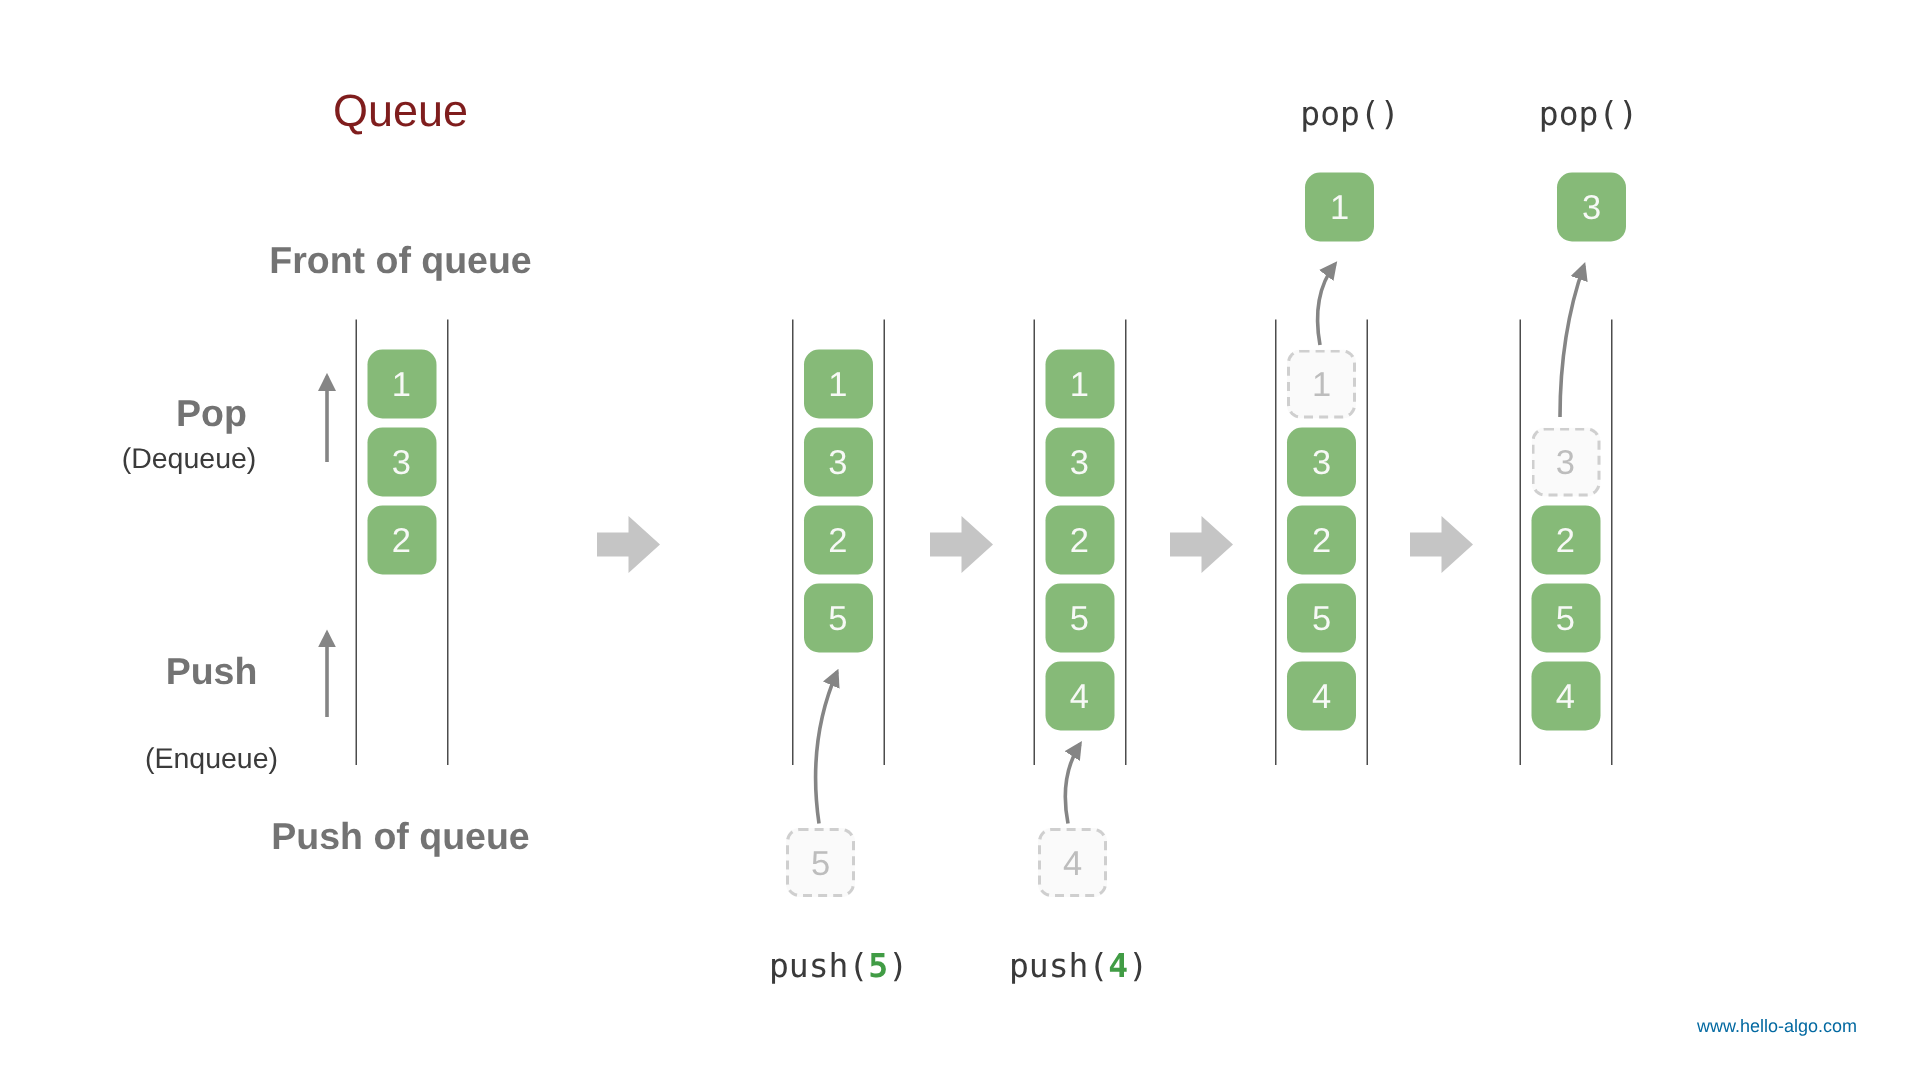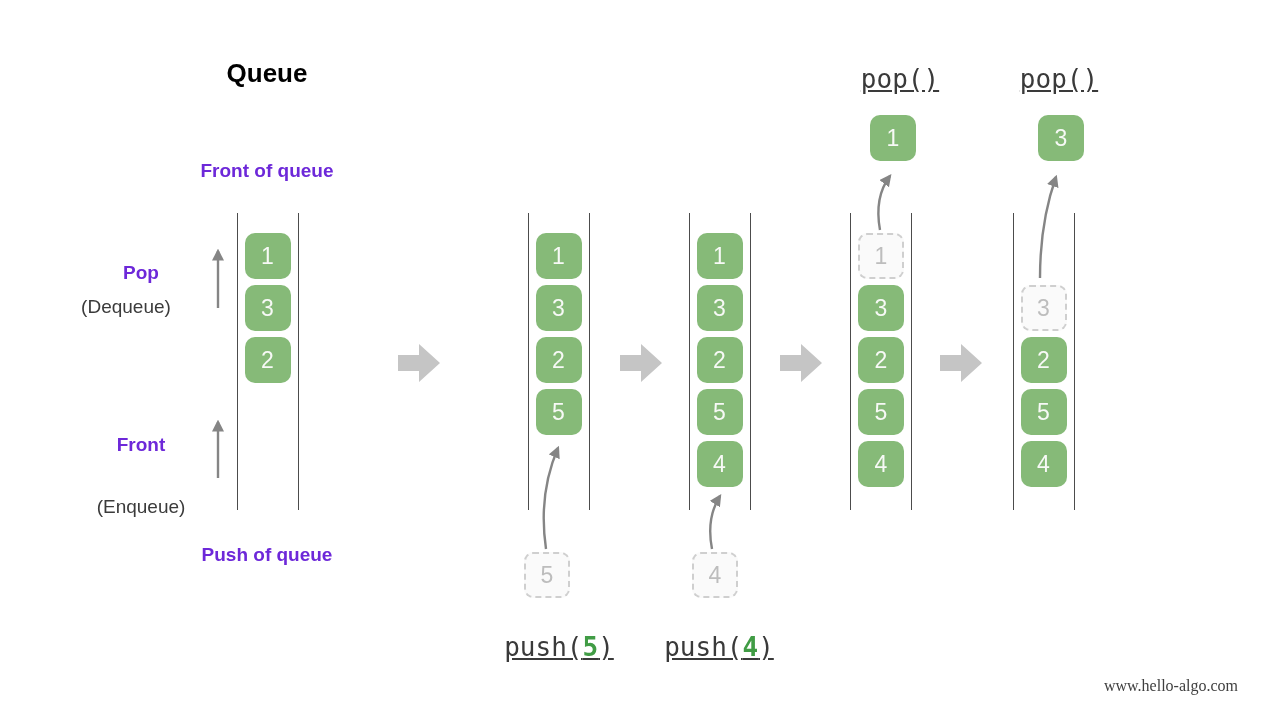--- a/index.html
+++ b/index.html
@@ -3,60 +3,60 @@
 <meta charset="utf-8">
 <style>
   * { margin:0; padding:0; box-sizing:border-box; }
   html,body { background:#ffffff; }
   body { font-family:"Liberation Sans", sans-serif; }
   #canvas { position:relative; width:1280px; height:720px; background:#ffffff; overflow:hidden; }
 
   .abs { position:absolute; white-space:nowrap; }
   .center-x { transform:translateX(-50%); }
 
-  .title { font-size:26px; font-weight:700; color:#000000; }
-  .side-label-bold { font-size:19px; font-weight:700; color:#6d28d9; }
+  .title { font-size:30px; font-weight:400; color:#7f1d1d; }
+  .side-label-bold { font-size:25px; font-weight:700; color:#737373; }
   .side-label { font-size:19px; font-weight:400; color:#3b3b3b; }
 
-  .code { font-family:"DejaVu Sans Mono", monospace; font-size:26px; color:#3a3a3a;text-decoration:underline; }
+  .code { font-family:"DejaVu Sans Mono", monospace; font-size:22px; color:#3a3a3a; }
   .code .arg { color:#419c45; font-weight:700; }
 
   .queue-column {
     position:absolute;
     border-left:1.5px solid #4c4c4c;
     border-right:1.5px solid #4c4c4c;
   }
 
   .cell {
     position:absolute; width:46px; height:46px; border-radius:10px;
     display:flex; align-items:center; justify-content:center;
     font-size:23px; line-height:1;
   }
   .cell.solid { background:#86ba78; color:#f7f9f6; }
   .cell.dashed {
     background:#fafafa; border:2px dashed #cfcfcf; color:#bdbdbd; border-radius:9px;
   }
 
-  .watermark { font-family:Liberation Serif, serif; font-size:16px; color:#404040; }
+  .watermark { font-family:Liberation Sans, sans-serif; font-size:12px; color:#0369a1; }
 
   svg.overlay { position:absolute; left:0; top:0; pointer-events:none; }
 </style>
 </head>
 <body>
 
 <div id="canvas">
 
   <div class="abs center-x title" style="left:267px; top:58px;">Queue</div>
 
   <div class="abs center-x side-label-bold" style="left:267px; top:160px;">Front of queue</div>
 
   <div class="abs center-x side-label-bold" style="left:141px; top:262px;">Pop</div>
   <div class="abs center-x side-label" style="left:126px; top:296px;">(Dequeue)</div>
 
-  <div class="abs center-x side-label-bold" style="left:141px; top:434px;">Front</div>
+  <div class="abs center-x side-label-bold" style="left:141px; top:434px;">Push</div>
   <div class="abs center-x side-label" style="left:141px; top:496px;">(Enqueue)</div>
 
   <div class="abs center-x side-label-bold" style="left:267px; top:544px;">Push of queue</div>
 
   <div class="abs watermark" style="right:42px; top:677px;">www.hello-algo.com</div>
 
   <div id="columns-layer">
       <div class="queue-column" style="left: 236.5px; top: 213px; width: 62px; height: 297px;"></div>
       <div class="cell solid" style="left: 244.5px; top: 233px;">
         <span>1</span>

